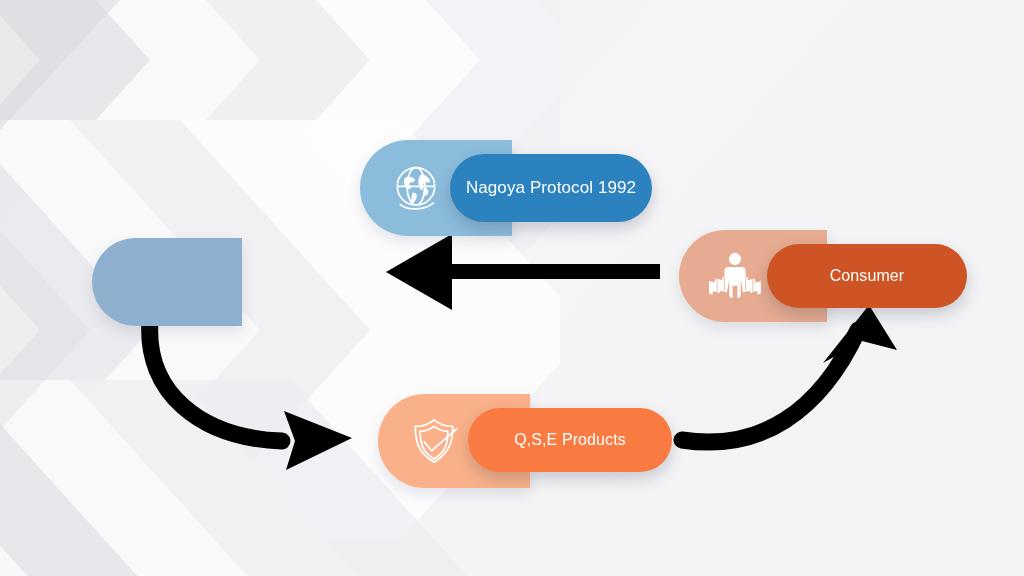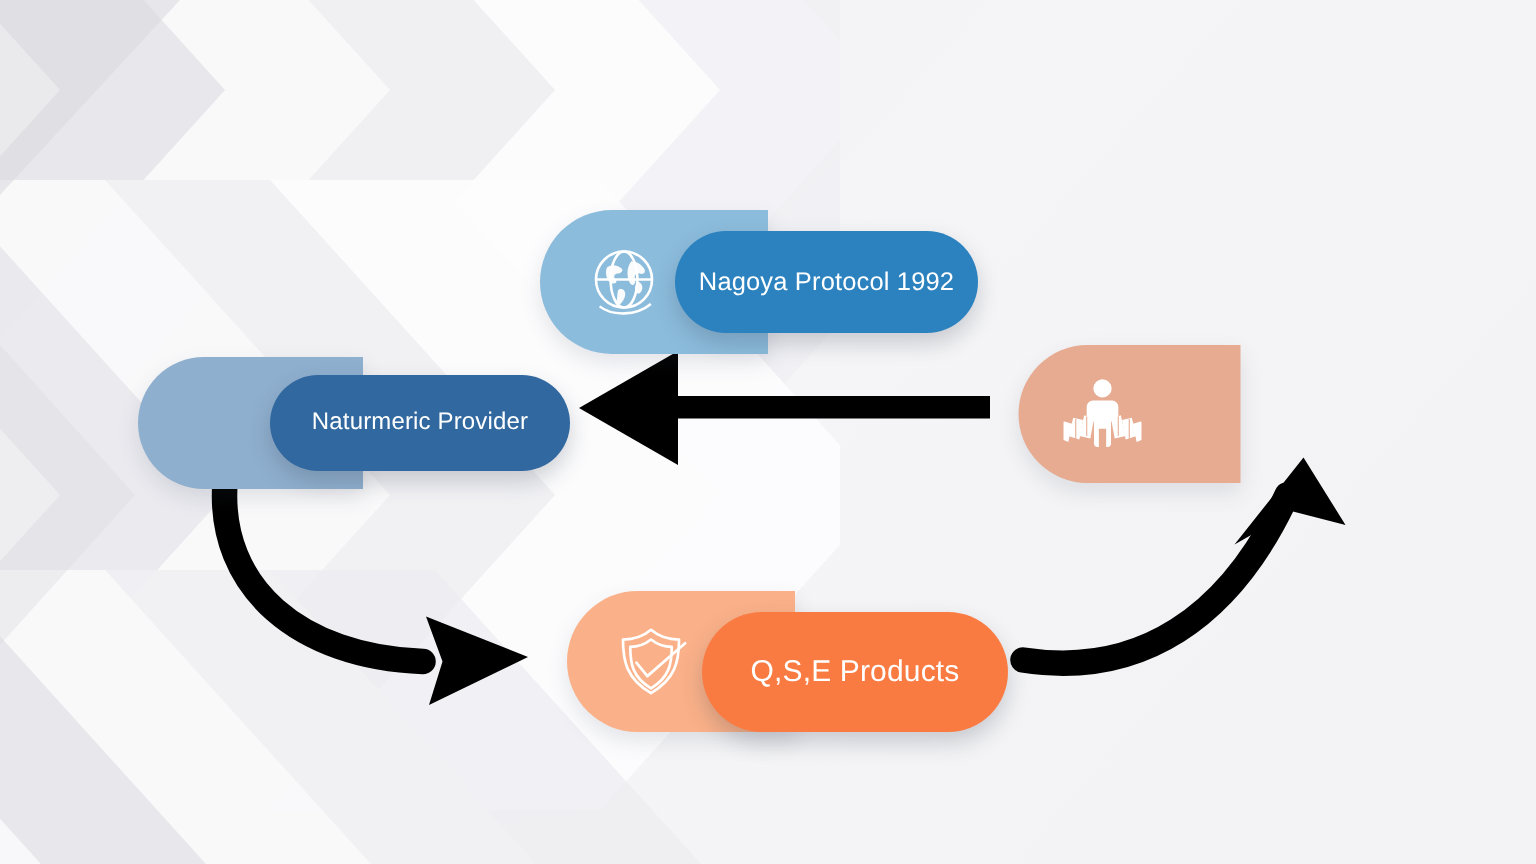--- a/index.html
+++ b/index.html
@@ -42,21 +42,21 @@
   #node-provider{left:92px;top:238px;width:288px;height:88px;}
   #node-provider .panel{width:150px;height:88px;background:#8fafce;}
   #node-provider .pill{left:88px;top:12px;width:200px;height:64px;background:#30689f;font-size:16px;}
 
   #node-consumer{left:679px;top:230px;width:288px;height:92px;}
   #node-consumer .panel{width:148px;height:92px;background:#e6ab90;}
   #node-consumer .pill{left:88px;top:14px;width:200px;height:64px;background:#cf5425;font-size:16px;}
 
   #node-products{left:378px;top:394px;width:294px;height:94px;}
   #node-products .panel{width:152px;height:94px;background:#fab189;}
-  #node-products .pill{left:90px;top:14px;width:204px;height:80px;background:#f97b42;font-size:20px;}
+  #node-products .pill{left:90px;top:14px;width:204px;height:64px;background:#f97b42;font-size:16px;}
 
   
   #arrows{position:absolute;inset:0;z-index:4;}
 </style>
 </head>
 <body>
 
 <div id="stage">
 
   <svg id="bg" viewBox="0 0 1024 576" width="1024" height="576" preserveAspectRatio="none">
@@ -133,23 +133,20 @@
         </g>
       </svg>
     </div>
     <div class="pill">
       <span>Nagoya Protocol 1992</span>
     </div>
   </div>
 
   <div class="node" id="node-provider">
     <div class="panel"></div>
-    <div class="pill">
-      <span>Naturmeric Provider</span>
-    </div>
   </div>
 
   <div class="node" id="node-consumer">
     <div class="panel">
       <svg class="ic" viewBox="0 0 64 64">
         <g fill="#ffffff">
           <circle cx="32" cy="11" r="7.5"></circle>
           <path d="M24,21 h16 a5,5 0 0 1 5,5 v12 h-6 v18 a3,3 0 0 1 -3,3 h-1 v-15 h-6 v15 h-1 a3,3 0 0 1 -3,-3 v-18 h-6 v-12 a5,5 0 0 1 5,-5 Z"></path>
 
           <path d="M17,33 l8,3 l-3,16 l-9,-2 Z"></path>
@@ -161,20 +158,23 @@
           <path d="M64,38 l-7,2 l3,15 l7,-3 Z"></path>
         </g>
         <g stroke="#e6ab90" stroke-width="1.1" fill="none" opacity=".8">
           <path d="M19,34 v16"></path>
             <path d="M10,36 v16"></path>
           <path d="M45,34 v16"></path>
             <path d="M54,36 v16"></path>
         </g>
       </svg>
     </div>
+    <div class="pill">
+      <span>Consumer</span>
+    </div>
   </div>
 
   <div class="node" id="node-products">
     <div class="panel">
       <svg class="ic" viewBox="0 0 64 64">
         <g fill="none" stroke="#ffffff" stroke-width="2.2" stroke-linejoin="round" stroke-linecap="round">
           <path d="M32,6 C25,12 16,14 9,14 c0,18 3,32 23,44 c20,-12 23,-26 23,-44 c-7,0 -16,-2 -23,-8 Z"></path>
           <path d="M32,14 C27,18 20,20 15,20 c0,14 2,25 17,34 c15,-9 17,-20 17,-34 c-5,0 -12,-2 -17,-6 Z"></path>
           <path d="M20,33 l9,11 L60,17"></path>
         </g>

